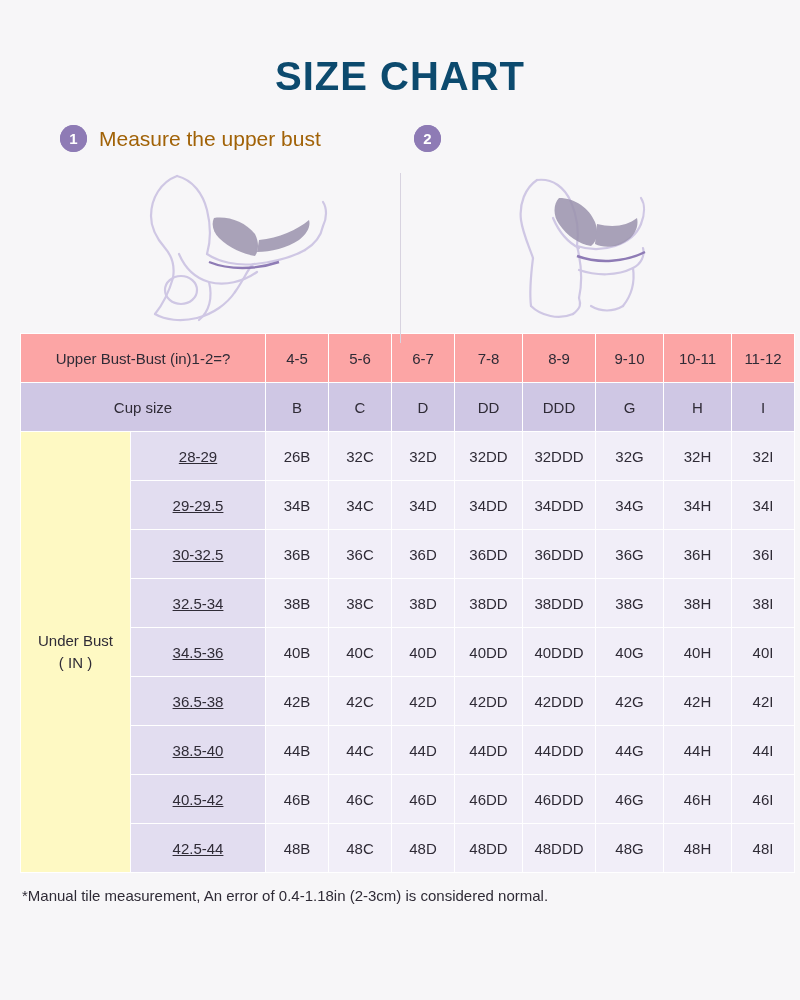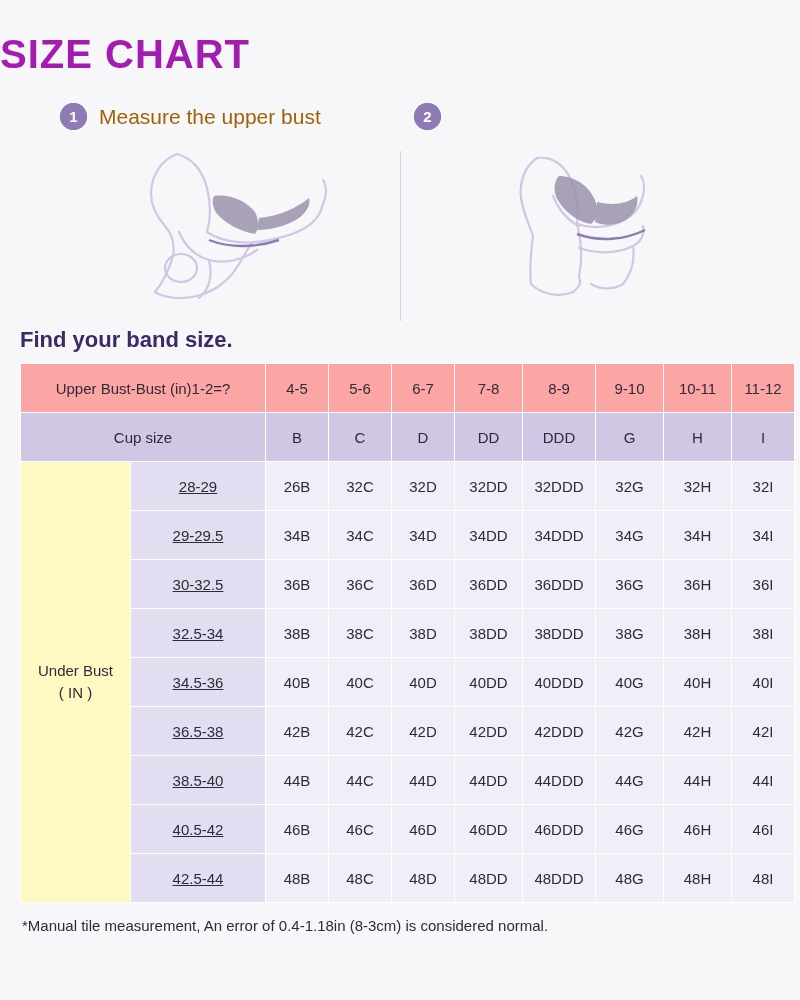--- a/index.html
+++ b/index.html
@@ -9,25 +9,26 @@
     background: #f7f6f8;
     font-family: "Liberation Sans", sans-serif;
   }
   .page {
     width: 800px; height: 1000px;
     position: relative;
     background: #f7f6f8;
     overflow: hidden;
   }
   .title {
-    color: #a21caf;
+    text-align: center;
+    color: #0c4a6e;
     font-size: 40px;
     font-weight: bold;
     letter-spacing: 1px;
-    padding-top: 32px;
+    padding-top: 54px;
     margin: 0;
   }
   .steps {
     display: flex;
     margin-top: 26px;
     padding: 0 18px;
     position: relative;
   }
   .step {
     width: 50%;
@@ -182,21 +183,20 @@
           <path d="M118 40 C134 40 148 50 154 64 C158 74 156 84 150 88 C138 86 126 78 118 66 C112 58 112 46 118 40 Z"></path>
           <path d="M156 66 C172 70 186 68 196 60 C198 68 194 78 184 84 C174 90 162 90 154 86 Z"></path>
         </g>
         <g fill="none" stroke="#8e7bb5" stroke-width="2.4">
           <path d="M136 98 C158 106 184 104 204 94"></path>
         </g>
       </svg>
     </div>
   </div>
 
-  <h2 class="section-title">Find your band size.</h2>
 
   <table>
     <colgroup>
       <col style="width:110px">
       <col style="width:135px">
       <col style="width:63px">
         <col style="width:63px">
         <col style="width:63px">
         <col style="width:68px">
       <col style="width:73px">
@@ -327,14 +327,14 @@
         <td class="cell">48D</td>
         <td class="cell">48DD</td>
         <td class="cell">48DDD</td>
         <td class="cell">48G</td>
         <td class="cell">48H</td>
         <td class="cell">48I</td>
       </tr>
     </tbody>
   </table>
 
-  <p class="footnote">*Manual tile measurement, An error of 0.4-1.18in (8-3cm) is considered normal.</p>
+  <p class="footnote">*Manual tile measurement, An error of 0.4-1.18in (2-3cm) is considered normal.</p>
 </div>
 
 </body></html>

